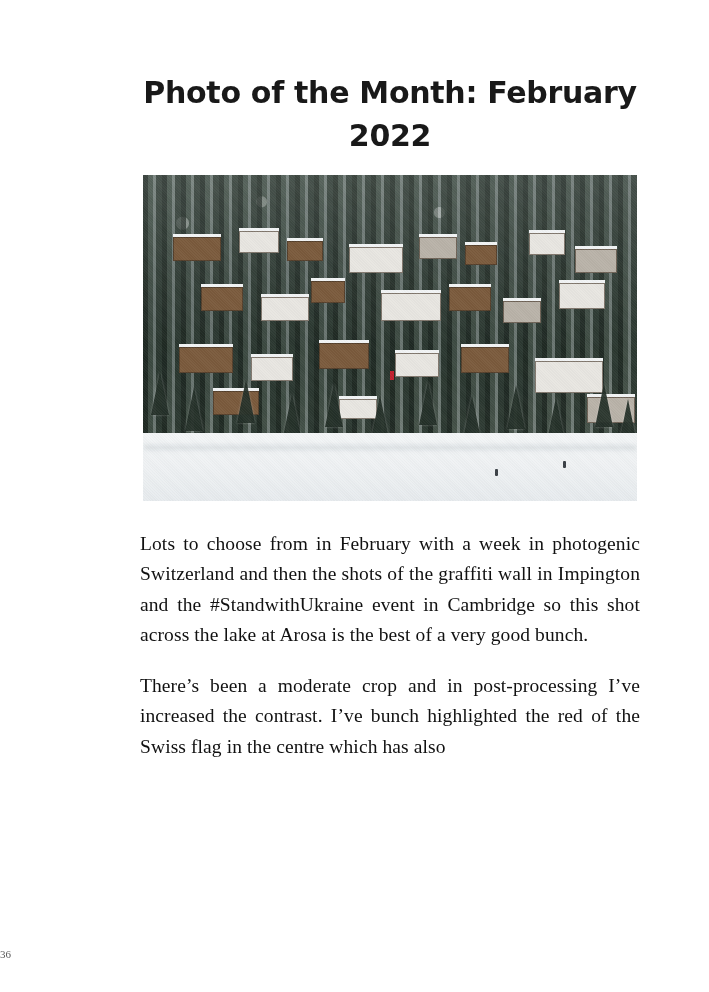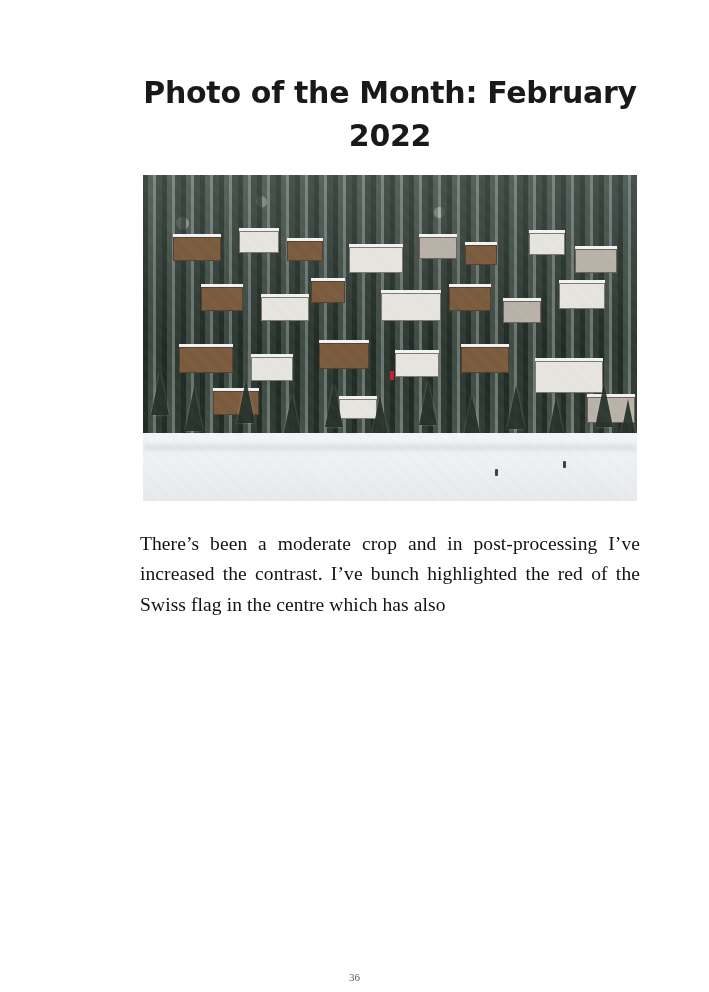--- a/index.html
+++ b/index.html
@@ -128,22 +128,21 @@
     line-height: 1.55;
     text-align: justify;
     margin: 0 0 21px 0;
     color: #111111;
     letter-spacing: 0.1px;
   }
   .page-number {
     position: absolute;
     left: 0;
     right: 0;
-    top: 971px;
-    text-align: center;
+    top: 948px;
     font-family: "Liberation Serif", serif;
     font-size: 11px;
     color: #5a5a5a;
   }
 </style>
 </head>
 <body>
 
 <div class="page">
 
@@ -198,20 +197,21 @@
       <div class="tree" style="left:476px; top:224px;"></div>
 
       <div class="flagpost" style="left:247px; top:196px;"></div>
 
       <div class="snowfield"></div>
       <div class="skier" style="left:352px; top:294px;"></div>
       <div class="skier" style="left:420px; top:286px;"></div>
       <div class="grain"></div>
     </div>
 
+    <p class="body-text">Lots to choose from in February with a week in photogenic Switzerland and then the shots of the graffiti wall in Impington and the #StandwithUkraine event in Cambridge so this shot across the lake at Arosa is the best of a very good bunch.</p>
 
 
     <p class="body-text">There’s been a moderate crop and in post-processing I’ve increased the contrast. I’ve bunch highlighted the red of the Swiss flag in the centre which has also</p>
 
   </div>
 
   <div class="page-number">36</div>
 
 </div>
 

